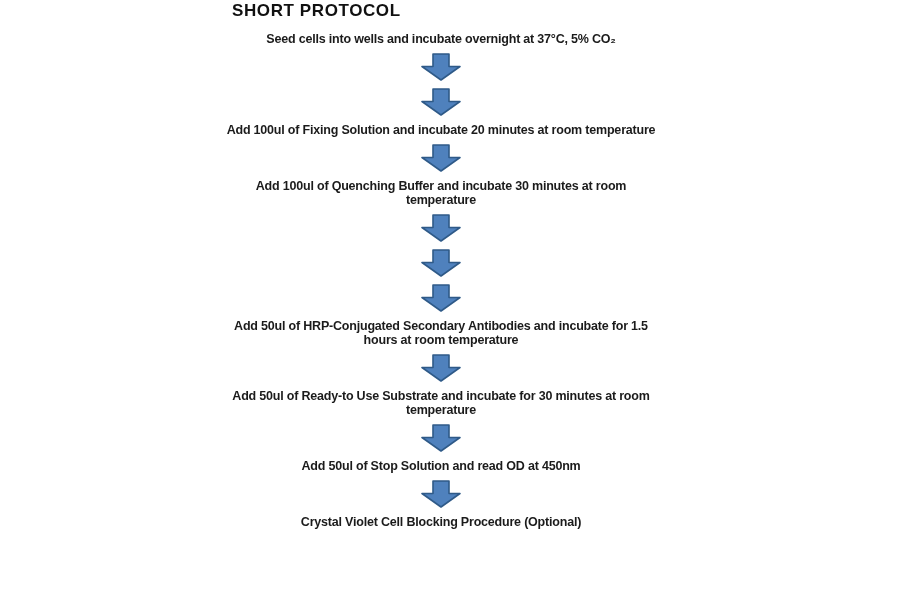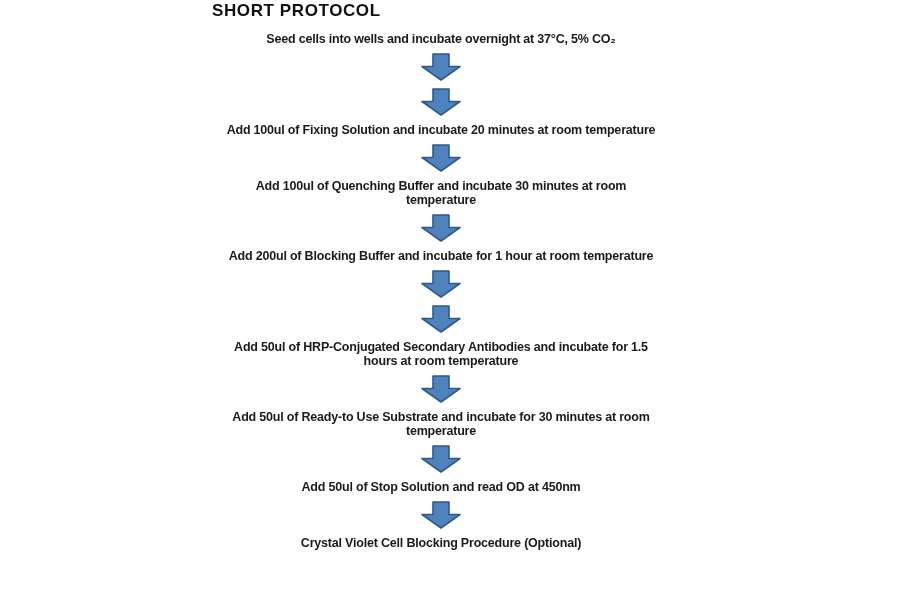--- a/index.html
+++ b/index.html
@@ -10,21 +10,21 @@
   .canvas {
     position: relative;
     width: 900px;
     height: 594px;
     background: #ffffff;
     overflow: hidden;
     font-family: "Liberation Sans", "DejaVu Sans", sans-serif;
   }
   .title {
     position: absolute;
-    left: 212px;
+    left: 232px;
     top: 1px;
     margin: 0;
     font-size: 17px;
     font-weight: bold;
     letter-spacing: 0.6px;
     color: #111111;
     white-space: pre;
   }
   .flow {
     position: absolute;
@@ -75,21 +75,20 @@
     <polygon points="12,1 28,1 28,13.5 39,13.5 20,27 1,13.5 12,13.5" stroke-width="1.6" stroke-linejoin="round" fill="#4f81bd" stroke="#2f5a88"></polygon>
   </svg>
 
   <div class="step">Add 100ul of Quenching Buffer and incubate 30 minutes at room
 temperature</div>
 
   <svg class="arrow" width="40" height="28" viewBox="0 0 40 28">
     <polygon points="12,1 28,1 28,13.5 39,13.5 20,27 1,13.5 12,13.5" stroke-width="1.6" stroke-linejoin="round" fill="#4f81bd" stroke="#2f5a88"></polygon>
   </svg>
 
-  <div class="step">Add 200ul of Blocking Buffer and incubate for 1 hour at room temperature</div>
 
   <svg class="arrow" width="40" height="28" viewBox="0 0 40 28">
     <polygon points="12,1 28,1 28,13.5 39,13.5 20,27 1,13.5 12,13.5" stroke-width="1.6" stroke-linejoin="round" fill="#4f81bd" stroke="#2f5a88"></polygon>
   </svg>
 
 
   <svg class="arrow" width="40" height="28" viewBox="0 0 40 28">
     <polygon points="12,1 28,1 28,13.5 39,13.5 20,27 1,13.5 12,13.5" stroke-width="1.6" stroke-linejoin="round" fill="#4f81bd" stroke="#2f5a88"></polygon>
   </svg>
 

